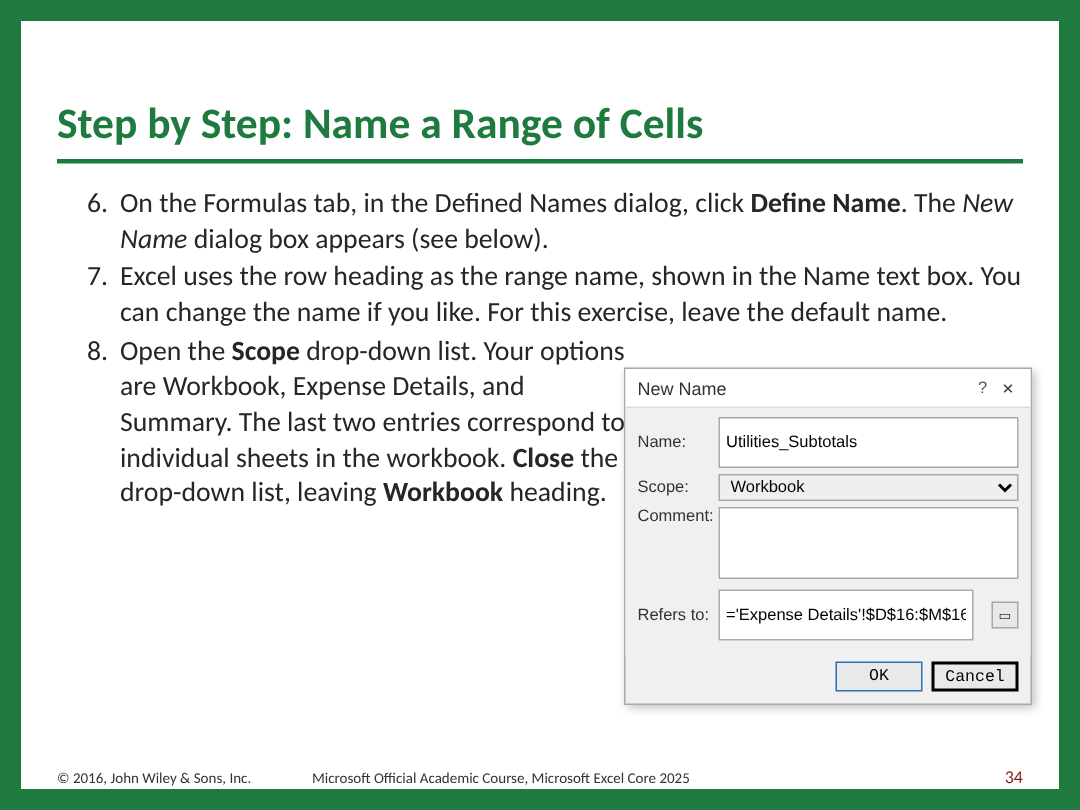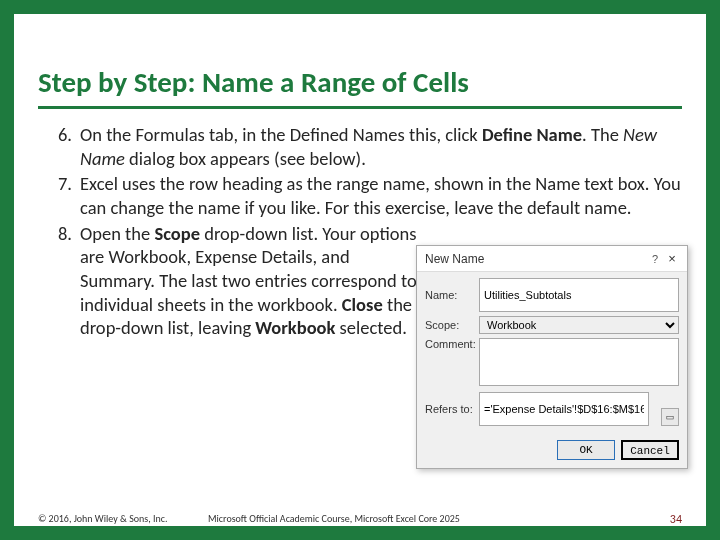--- a/index.html
+++ b/index.html
@@ -107,21 +107,21 @@
   .ta {
     width: 100%;
     height: 48px;
     background: #fff;
     border: 1px solid #a8a8a8;
     resize: none;
     font-size: 11px;
     padding: 2px 4px;
     font-family: inherit;
   }
-  .refers-wrap { display:flex; align-items:flex-end; gap:12px; }
+  .refers-wrap { display:flex; align-items:center; gap:12px; }
   .refers-wrap .inp { flex:1; }
   .pick-btn {
     width: 18px; height: 18px;
     border: 1px solid #a8a8a8;
     background: #e8e8e8;
     display:flex; align-items:center; justify-content:center;
     font-size:9px;
   }
   .dlg-buttons {
     display: flex;
@@ -157,31 +157,31 @@
 <body>
 
 <div class="slide">
   <div class="title">Step by Step: Name a Range of Cells</div>
 
   <div class="body">
     <ol class="steps">
       <li>
         <span class="num">6.</span>
         <span>
-          <span>On the Formulas tab, in the Defined Names this, click </span><span class="b">Define Name</span><span>. The </span><span class="i">New Name</span><span> dialog box appears (see below).</span>
+          <span>On the Formulas tab, in the Defined Names dialog, click </span><span class="b">Define Name</span><span>. The </span><span class="i">New Name</span><span> dialog box appears (see below).</span>
         </span>
       </li>
       <li>
         <span class="num">7.</span>
         <span>Excel uses the row heading as the range name, shown in the Name text box. You can change the name if you like. For this exercise, leave the default name.</span>
       </li>
       <li>
         <span class="num">8.</span>
         <div class="step8-text">
-          <span>Open the </span><span class="b">Scope</span><span> drop-down list. Your options are Workbook, Expense Details, and Summary. The last two entries correspond to individual sheets in the workbook. </span><span class="b">Close</span><span> the drop-down list, leaving </span><span class="b">Workbook</span><span> selected.</span>
+          <span>Open the </span><span class="b">Scope</span><span> drop-down list. Your options are Workbook, Expense Details, and Summary. The last two entries correspond to individual sheets in the workbook. </span><span class="b">Close</span><span> the drop-down list, leaving </span><span class="b">Workbook</span><span> heading.</span>
         </div>
       </li>
     </ol>
 
     <div class="dialog">
       <div class="dlg-title">
         <span class="t">New Name</span>
         <span class="q">?</span>
         <span class="x">×</span>
       </div>

